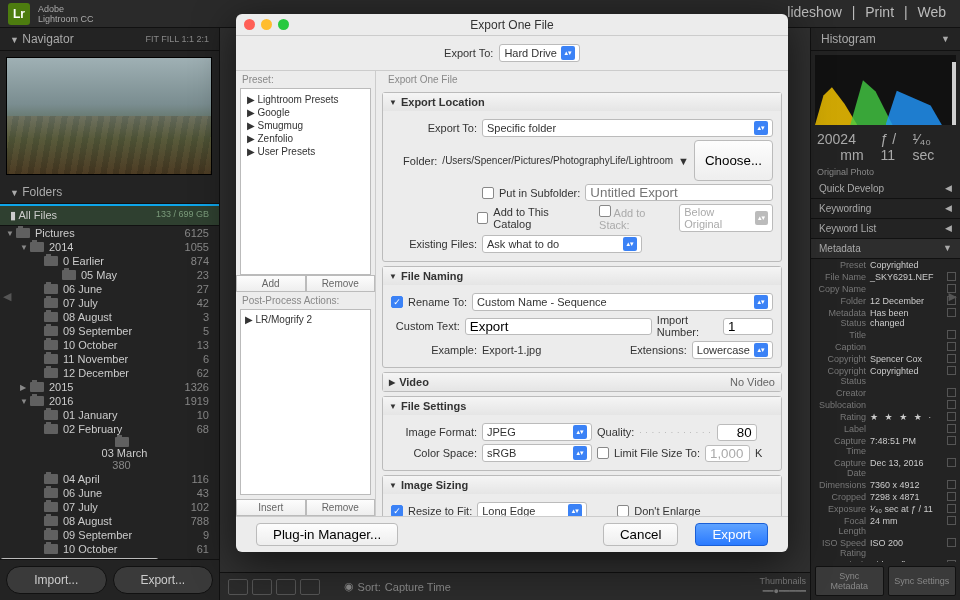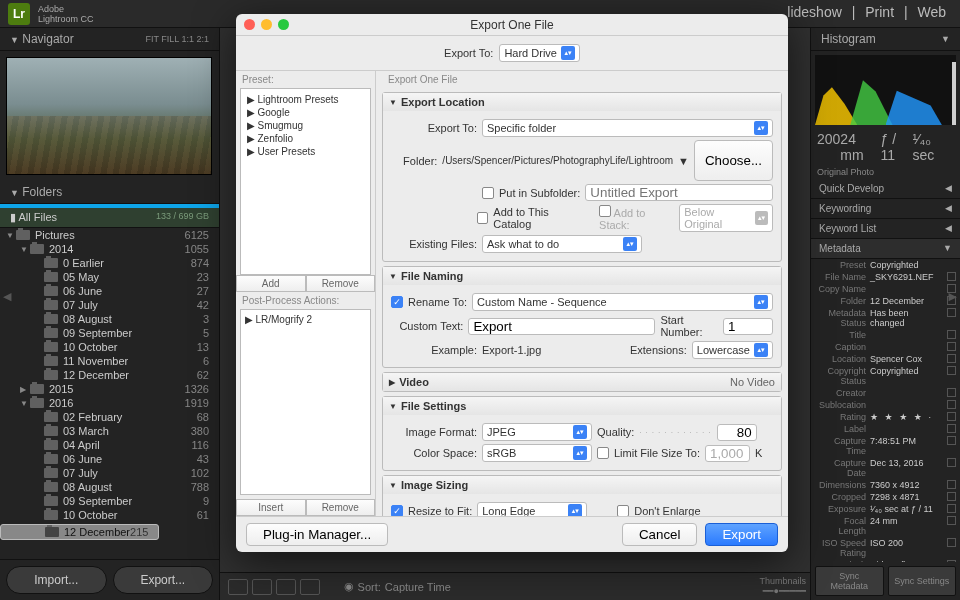--- a/index.html
+++ b/index.html
@@ -10,21 +10,21 @@
 .topmodules{position:absolute;right:8px;top:4px;font-size:14px;color:#bbb;}
 .topmodules span{margin:0 6px;}
 .main{display:flex;height:572px;}
 .leftcol{width:220px;background:#232323;border-right:1px solid #111;display:flex;flex-direction:column;}
 .panelhead{display:flex;justify-content:space-between;align-items:center;padding:4px 10px;border-bottom:1px solid #111;color:#aaa;font-size:12px;}
 .panelhead .tri{font-size:9px;}
 .nav-thumb{margin:6px;width:206px;height:118px;background:linear-gradient(180deg,#9fb0b4 0%,#7a8d90 40%,#4a5a3e 70%,#3a2f1e 100%);border:1px solid #000;position:relative;}
 .nav-thumb::after{content:"";position:absolute;bottom:0;left:0;right:0;height:50%;background:repeating-linear-gradient(100deg,rgba(120,90,50,.3) 0 6px,rgba(80,60,30,.3) 6px 12px);}
 .navopts{font-size:9px;color:#888;margin-left:43px;}
 .folders{flex:1;overflow:auto;font-size:11px;}
-.allfiles{background:#2f4030;padding:3px 10px;display:flex;justify-content:space-between;border-top:4px solid #0ea5e9;border-bottom:1px solid #111;}
+.allfiles{background:#2f4030;padding:3px 10px;display:flex;justify-content:space-between;border-top:2px solid #0ea5e9;border-bottom:1px solid #111;}
 .allfiles .sz{color:#7a9a7a;font-size:9px;}
 .frow{display:flex;align-items:center;padding:1px 4px;}
 .frow .ico{width:14px;height:10px;background:#606060;border-radius:1px;margin-right:5px;position:relative;}
 .frow .ico::before{content:"";position:absolute;top:-2px;left:2px;width:5px;height:2px;background:#606060;}
 .frow .n{flex:1;white-space:nowrap;overflow:hidden;}
 .frow .c{color:#888;padding-right:6px;}
 .frow.sel{background:#888;color:#111;}
 .frow.sel .c{color:#333;}
 .frow.sel .ico{background:#444;}
 .tri-s{font-size:8px;width:10px;color:#888;}
@@ -74,21 +74,21 @@
 .section{border:1px solid #bbb;border-radius:3px;margin:4px 0;}
 .sechdr{background:linear-gradient(#f5f5f5,#e5e5e5);padding:3px 6px;font-weight:bold;display:flex;align-items:center;gap:4px;font-size:11px;}
 .sechdr .st{font-size:8px;}
 .secbody{padding:5px 8px;}
 .row{display:flex;align-items:center;gap:5px;margin:3px 0;}
 .row .lab{text-align:right;width:86px;}
 .inp{background:#fff;border:1px solid #bbb;border-radius:3px;padding:1px 4px;height:17px;}
 .chk{width:12px;height:12px;border:1px solid #888;border-radius:2px;background:#fff;display:inline-flex;align-items:center;justify-content:center;font-size:9px;}
 .chk.on{background:#3b82f6;border-color:#3b82f6;color:#fff;}
 .btn{background:linear-gradient(#fdfdfd,#eee);border:1px solid #bbb;border-radius:4px;padding:12px 10px;}
-.dlgfoot{display:flex;align-items:flex-start;padding:6px 10px;border-top:1px solid #ccc;gap:8px;}
+.dlgfoot{display:flex;align-items:flex-start;padding:6px 20px;border-top:1px solid #ccc;gap:17px;}
 .dlgfoot .sp{flex:1;}
 .primary{background:linear-gradient(#5fa3ff,#2a7aff);color:#fff;border:1px solid #1a5fd6;border-radius:4px;padding:3px 16px;}
 .second{background:linear-gradient(#fdfdfd,#eee);border:1px solid #bbb;border-radius:4px;padding:3px 16px;}
 .qdots{font-size:7px;letter-spacing:1px;color:#aaa;}
 .side-tri{position:absolute;color:#555;font-size:11px;}
 .thumbslider{position:absolute;right:4px;bottom:4px;width:100px;font-size:9px;color:#777;text-align:right;}
 </style>
 </head>
 <body>
 
@@ -125,21 +125,21 @@
         </div><div class="frow" style="padding-left: 20px;">
           <span class="tri-s">▼</span>
           <span class="ico"></span>
           <span class="n">2014</span>
           <span class="c">1055</span>
         </div><div class="frow" style="padding-left: 34px;">
           <span class="tri-s"></span>
           <span class="ico"></span>
           <span class="n">0 Earlier</span>
           <span class="c">874</span>
-        </div><div class="frow" style="padding-left: 34px;">
+        </div><div class="frow" style="padding-left: 52px;">
           <span class="tri-s"></span>
           <span class="ico"></span>
           <span class="n">05 May</span>
           <span class="c">23</span>
         </div><div class="frow" style="padding-left: 34px;">
           <span class="tri-s"></span>
           <span class="ico"></span>
           <span class="n">06 June</span>
           <span class="c">27</span>
         </div><div class="frow" style="padding-left: 34px;">
@@ -178,23 +178,28 @@
           <span class="n">2015</span>
           <span class="c">1326</span>
         </div><div class="frow" style="padding-left: 20px;">
           <span class="tri-s">▼</span>
           <span class="ico"></span>
           <span class="n">2016</span>
           <span class="c">1919</span>
         </div><div class="frow" style="padding-left: 34px;">
           <span class="tri-s"></span>
           <span class="ico"></span>
+          <span class="n">01 January</span>
+          <span class="c">10</span>
+        </div><div class="frow" style="padding-left: 34px;">
+          <span class="tri-s"></span>
+          <span class="ico"></span>
           <span class="n">02 February</span>
           <span class="c">68</span>
-        </div><div class="frow" style="padding-left: 34px;">
+        </div><div class="frow" style="padding-left: 34px; flex-direction: column;">
           <span class="tri-s"></span>
           <span class="ico"></span>
           <span class="n">03 March</span>
           <span class="c">380</span>
         </div><div class="frow" style="padding-left: 34px;">
           <span class="tri-s"></span>
           <span class="ico"></span>
           <span class="n">04 April</span>
           <span class="c">116</span>
         </div><div class="frow" style="padding-left: 34px;">
@@ -310,21 +315,21 @@
           <span class="l">Title</span>
           <span class="v"></span>
           <span class="sq"></span>
         </div>
         <div class="metarow">
           <span class="l">Caption</span>
           <span class="v"></span>
           <span class="sq"></span>
         </div>
         <div class="metarow">
-          <span class="l">Location</span>
+          <span class="l">Copyright</span>
           <span class="v">Spencer Cox</span>
           <span class="sq"></span>
         </div>
         <div class="metarow">
           <span class="l">Copyright Status</span>
           <span class="v">Copyrighted</span>
           <span class="sq"></span>
         </div>
         <div class="metarow">
           <span class="l">Creator</span>
@@ -497,21 +502,21 @@
               <span class="chk on">✓</span>
               <span>Rename To:</span>
               <span class="sel" style="flex:1;">
                 <span style="flex:1;">Custom Name - Sequence</span>
                 <span class="selarrow">▴▾</span>
               </span>
             </div>
           <div class="row">
               <span class="lab">Custom Text:</span>
               <input class="inp" style="flex: 1 1 0%;" value="Export">
-              <span>Start Number:</span>
+              <span>Import Number:</span>
               <input class="inp" style="width: 50px;" value="1">
             </div>
           <div class="row">
               <span class="lab">Example:</span>
               <span>Export-1.jpg</span>
               <span style="flex:1;"></span>
               <span>Extensions:</span>
               <span class="sel">
                 <span>Lowercase</span>
                 <span class="selarrow">▴▾</span>

